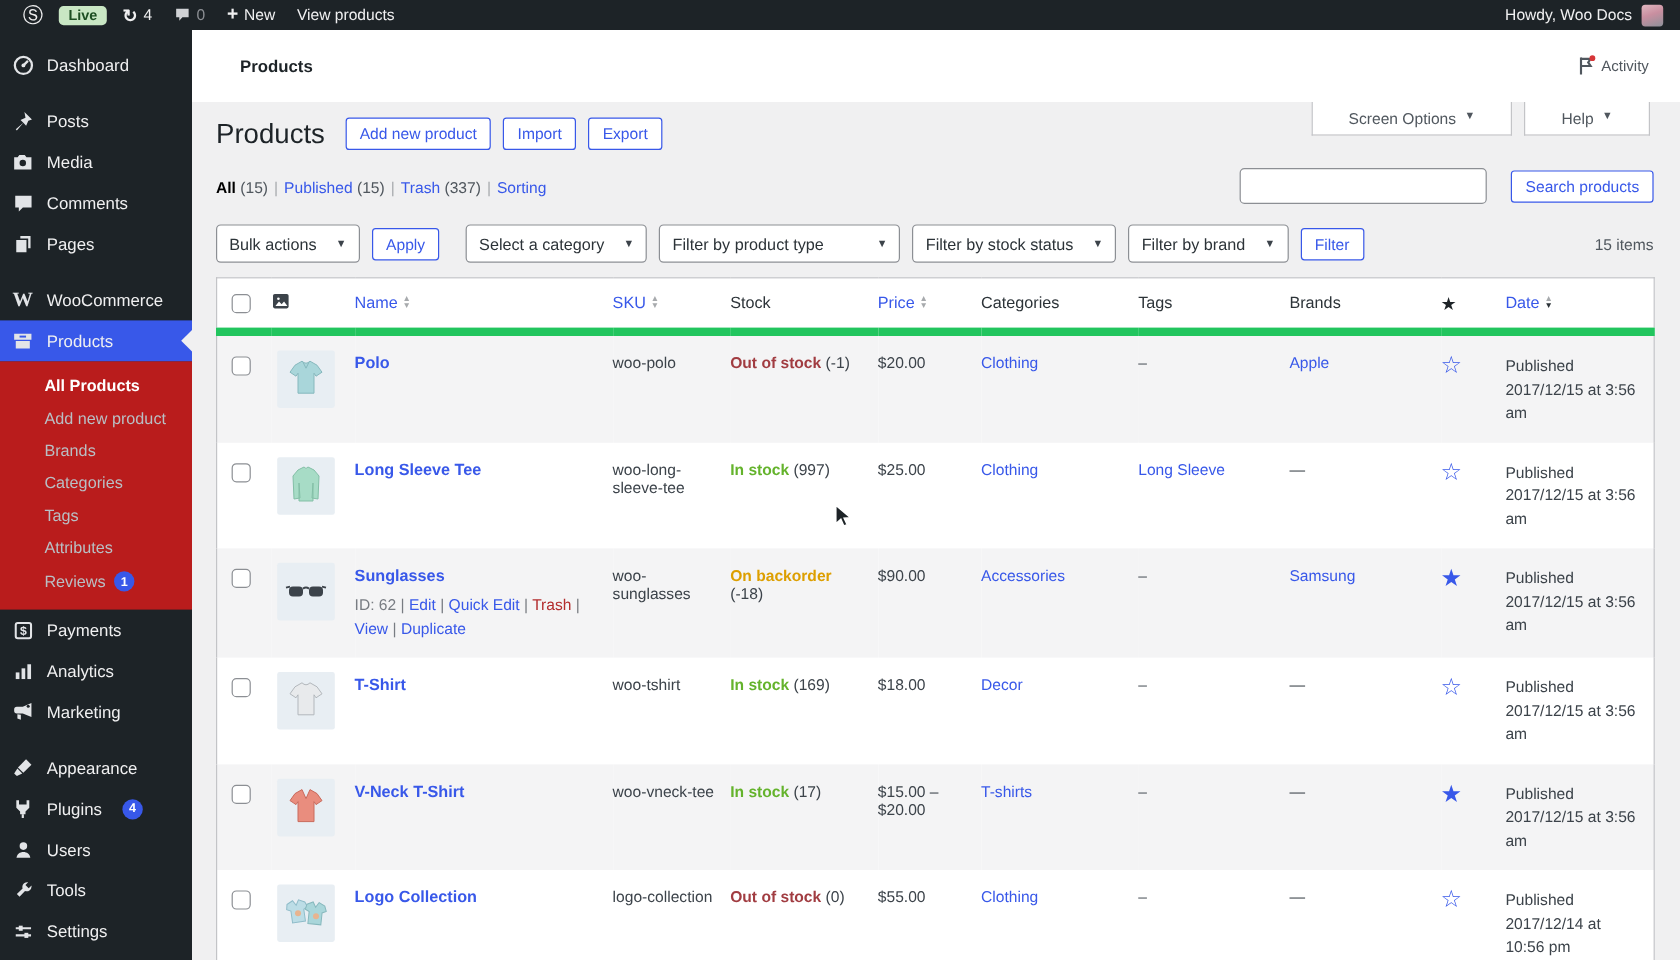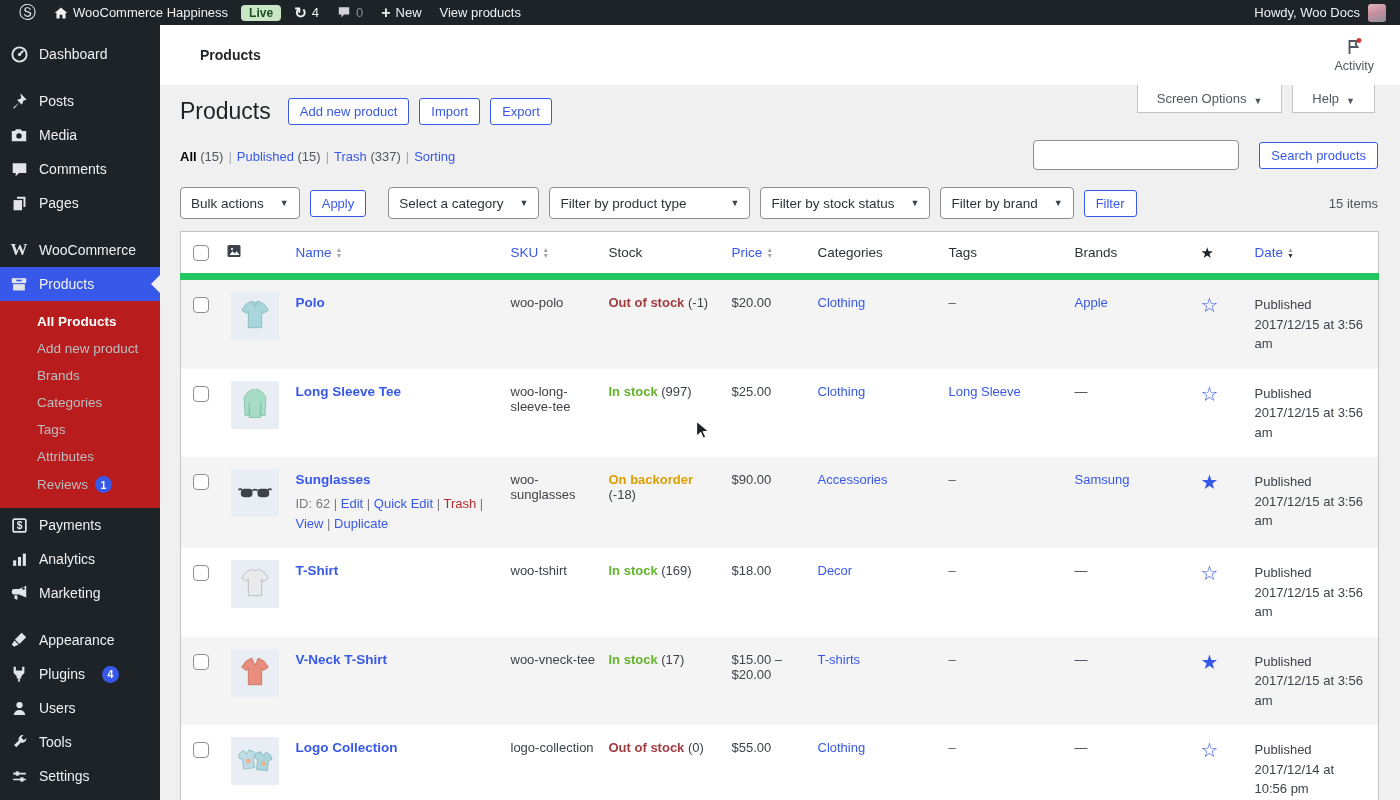--- a/index.html
+++ b/index.html
@@ -33,25 +33,25 @@
   .submenu-item { padding:6px 12px 6px 37px; color:#b9bfc4; font-size:13.5px; cursor:pointer; display:flex; align-items:center; }
   .submenu-item.current { color:#ffffff; font-weight:bold; }
   .badge { display:inline-flex; align-items:center; justify-content:center; min-width:17px; height:17px;
     border-radius:50%; background:#3858e9; color:#fff; font-size:10.5px; font-weight:bold; margin-left:7px; padding:0 3px; }
 
   
   .main { position:absolute; left:160px; top:25px; right:0; bottom:0; background:#f0f0f1; }
   .topbar { height:60px; background:#fff; display:flex; align-items:center; justify-content:space-between;
     padding:0 26px 0 40px; }
   .topbar-title { font-size:14px; font-weight:bold; color:#1d2327; }
-  .activity { display:flex; flex-direction:column; align-items:center; gap:2px; color:#50575e; font-size:12.5px; cursor:pointer; }
+  .activity { display:flex; flex-direction:row; align-items:center; gap:2px; color:#50575e; font-size:12.5px; cursor:pointer; }
 
   .screen-tabs { position:absolute; top:60px; right:25px; display:flex; gap:10px; z-index:10; }
-  .screen-tab { background:#fff; border:1px solid #c3c4c7; border-top:none; padding:6px 19px;
-    font-size:13px; color:#50575e; display:flex; align-items:flex-end; gap:7px; cursor:pointer; }
+  .screen-tab { background:#fff; border:1px solid #c3c4c7; border-top:none; padding:6px 30px;
+    font-size:13px; color:#50575e; display:flex; align-items:flex-start; gap:7px; cursor:pointer; }
   .caret { font-size:9px; color:#50575e; }
 
   .content { padding:13px 22px 0 20px; }
   .title-row { display:flex; align-items:center; gap:10px; }
   .page-title { font-size:23px; font-weight:500; color:#1d2327; margin-right:7px; }
   .btn { background:#fff; border:1px solid #3858e9; color:#3858e9; border-radius:3px;
     padding:5px 11px; font-size:13px; cursor:pointer; font-family:inherit; }
 
   .views-row { display:flex; justify-content:space-between; align-items:flex-start; margin-top:15px; }
   .views { font-size:13px; padding-top:9px; color:#50575e; }
@@ -98,26 +98,20 @@
   .hdr-star { font-size:15px; color:#1d2327; }
   .date-cell div { line-height:1.5; color:#3c434a; }
 
   .cursor { position:absolute; left:695px; top:420px; z-index:99; pointer-events:none; }
 </style>
 </head>
 <body>
 
 <div class="adminbar">
   <span class="ab-item wp-logo">Ⓢ</span>
-  <span class="ab-item">
-    <svg width="14" height="14" viewBox="0 0 20 20">
-        <path fill="#f0f0f1" d="M10 2l9 8h-2.5v8H12v-5.5H8V18H3.5v-8H1z"></path>
-      </svg>
-    <span>WooCommerce Happiness</span>
-  </span>
   <span class="live-badge">Live</span>
   <span class="ab-item">
     <span class="update-glyph">↻</span>
     <span>4</span>
   </span>
   <span class="ab-item">
     <svg width="14" height="13" viewBox="0 0 20 20">
         <path fill="#d0d2d5" d="M2 2h16v11h-8l-4 4.5V13H2z"></path>
       </svg>
     <span class="ab-count-muted">0</span>

